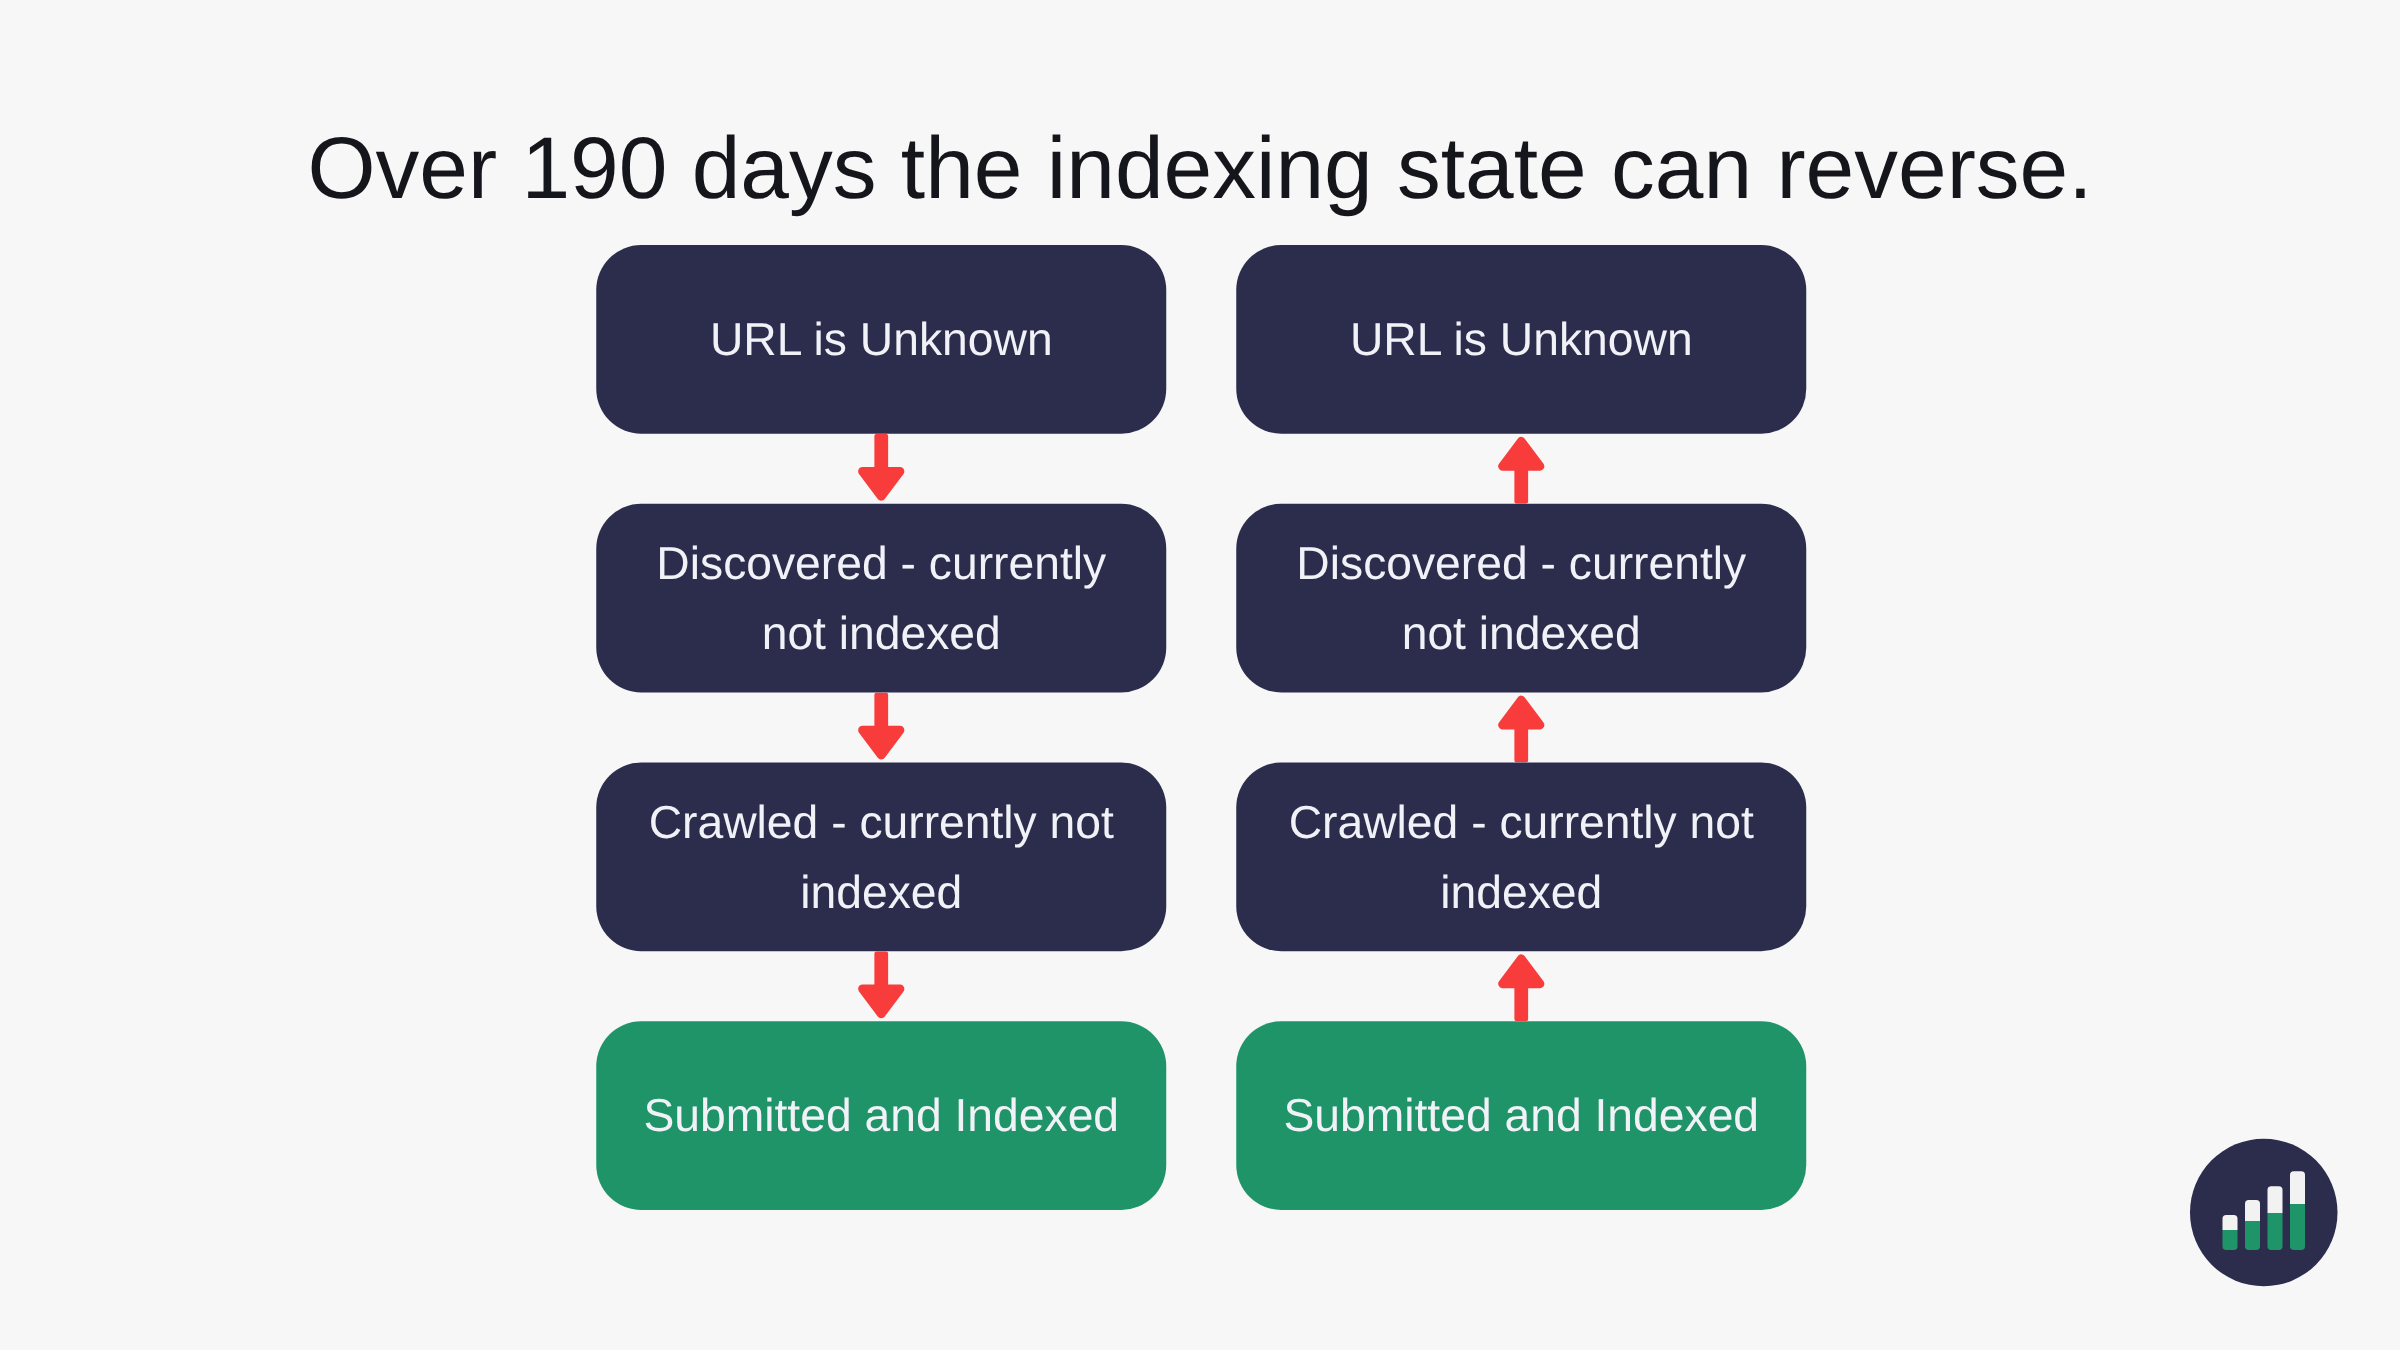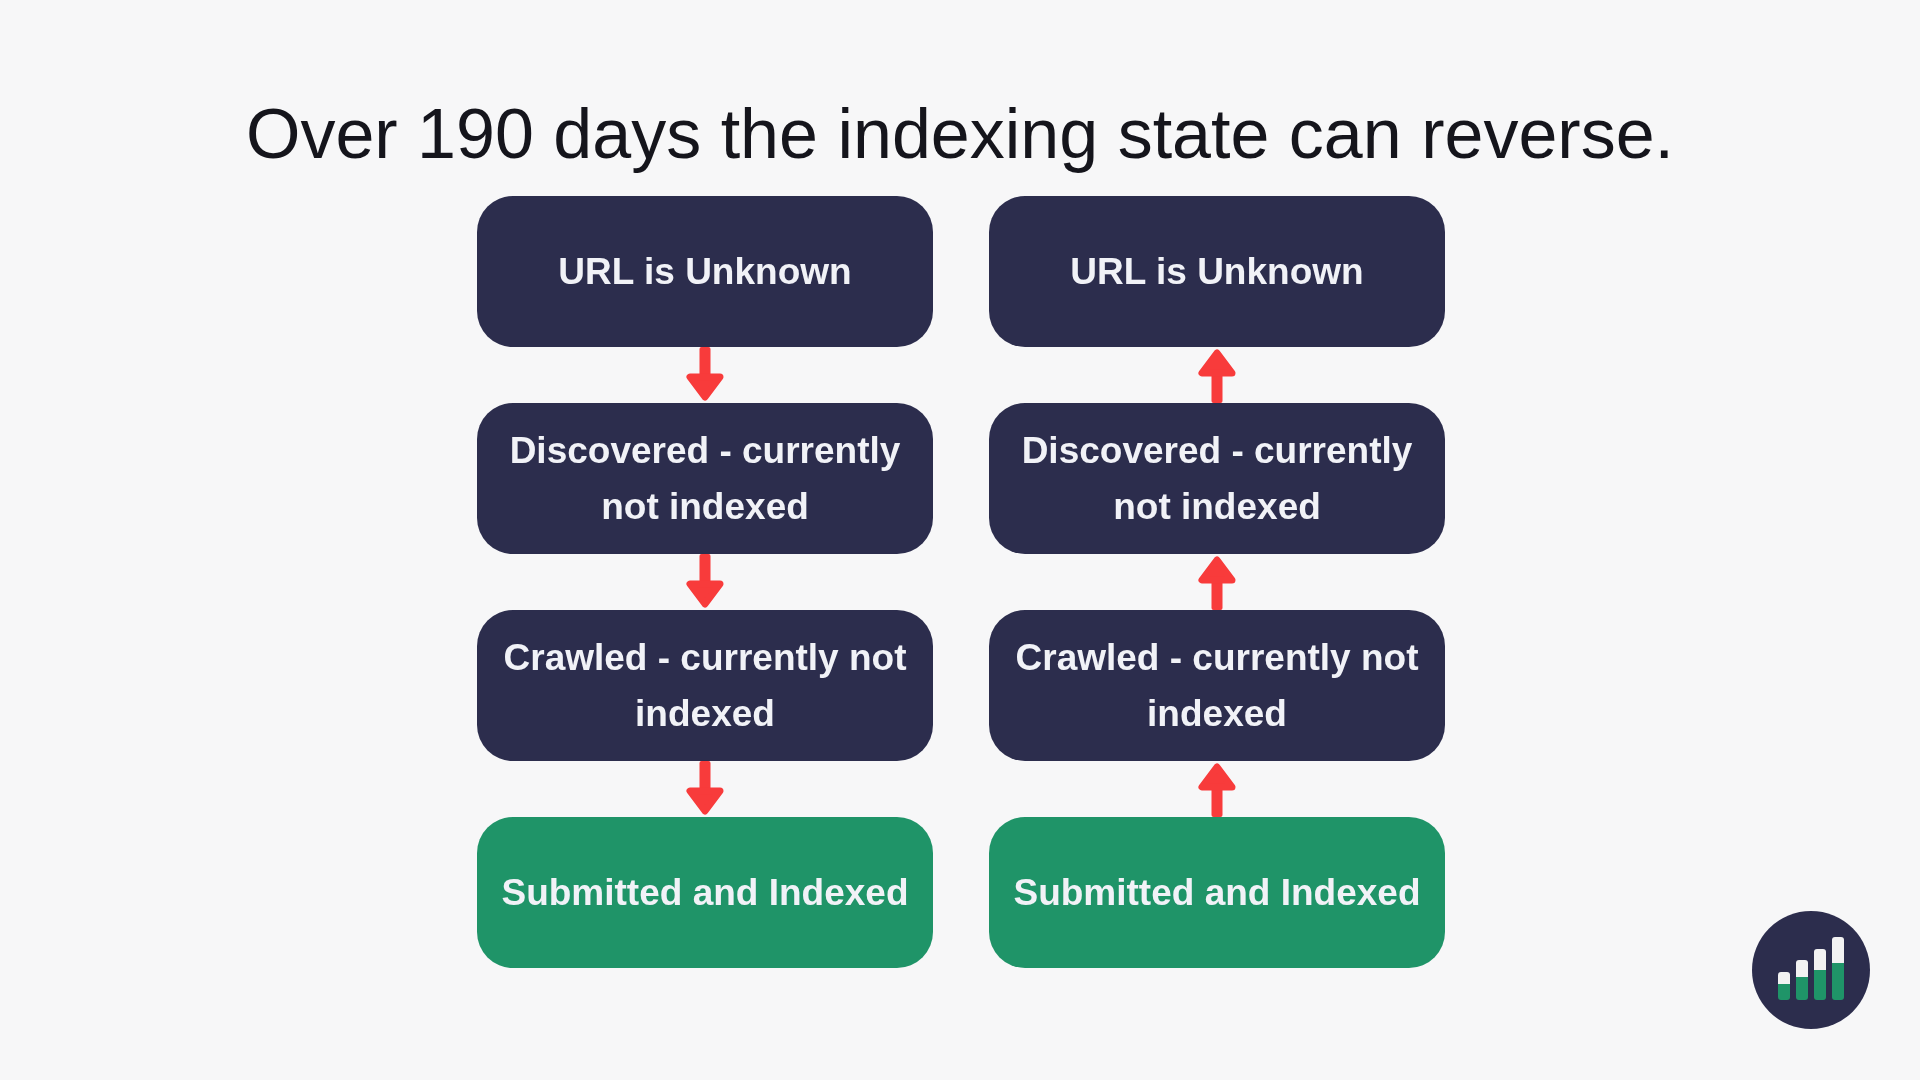--- a/index.html
+++ b/index.html
@@ -44,21 +44,21 @@
     display:flex;
     align-items:center;
     justify-content:center;
     text-align:center;
     padding:0 10px;
     background:var(--navy);
     color:var(--box-text);
     font-size:37px;
     line-height:56px;
     white-space:pre-line;
-    font-weight:700;
+    font-weight:400;
   }
   .step-box.final{background:var(--green);}
   .arrow-slot{
     height:56px;
     display:flex;
     align-items:center;
     justify-content:center;
   }
   .arrow-slot svg{display:block;}
   .arrow-fill{fill:var(--red);}

